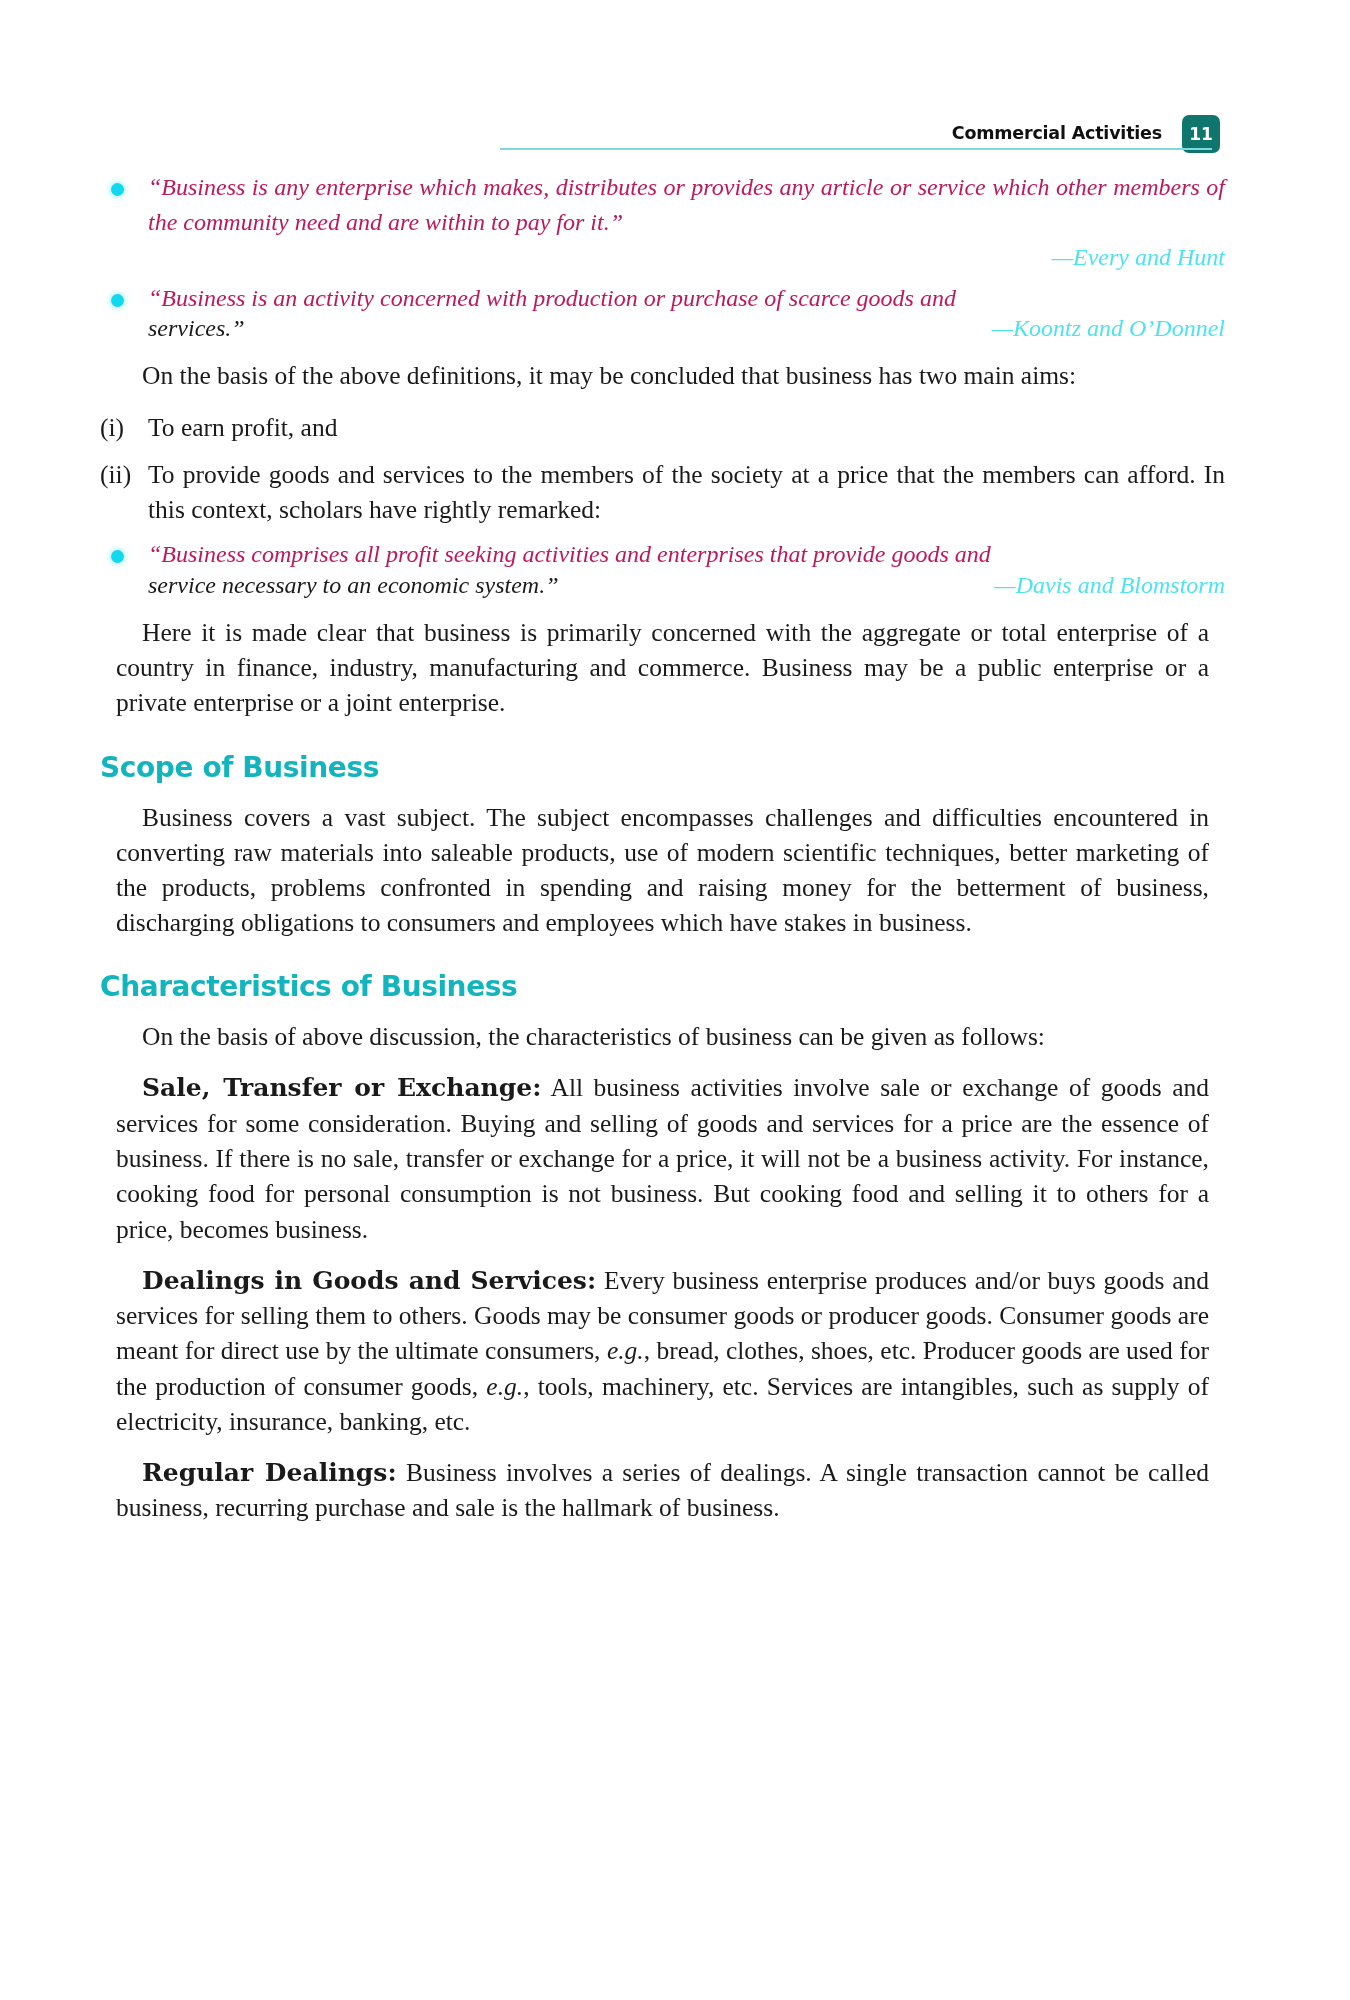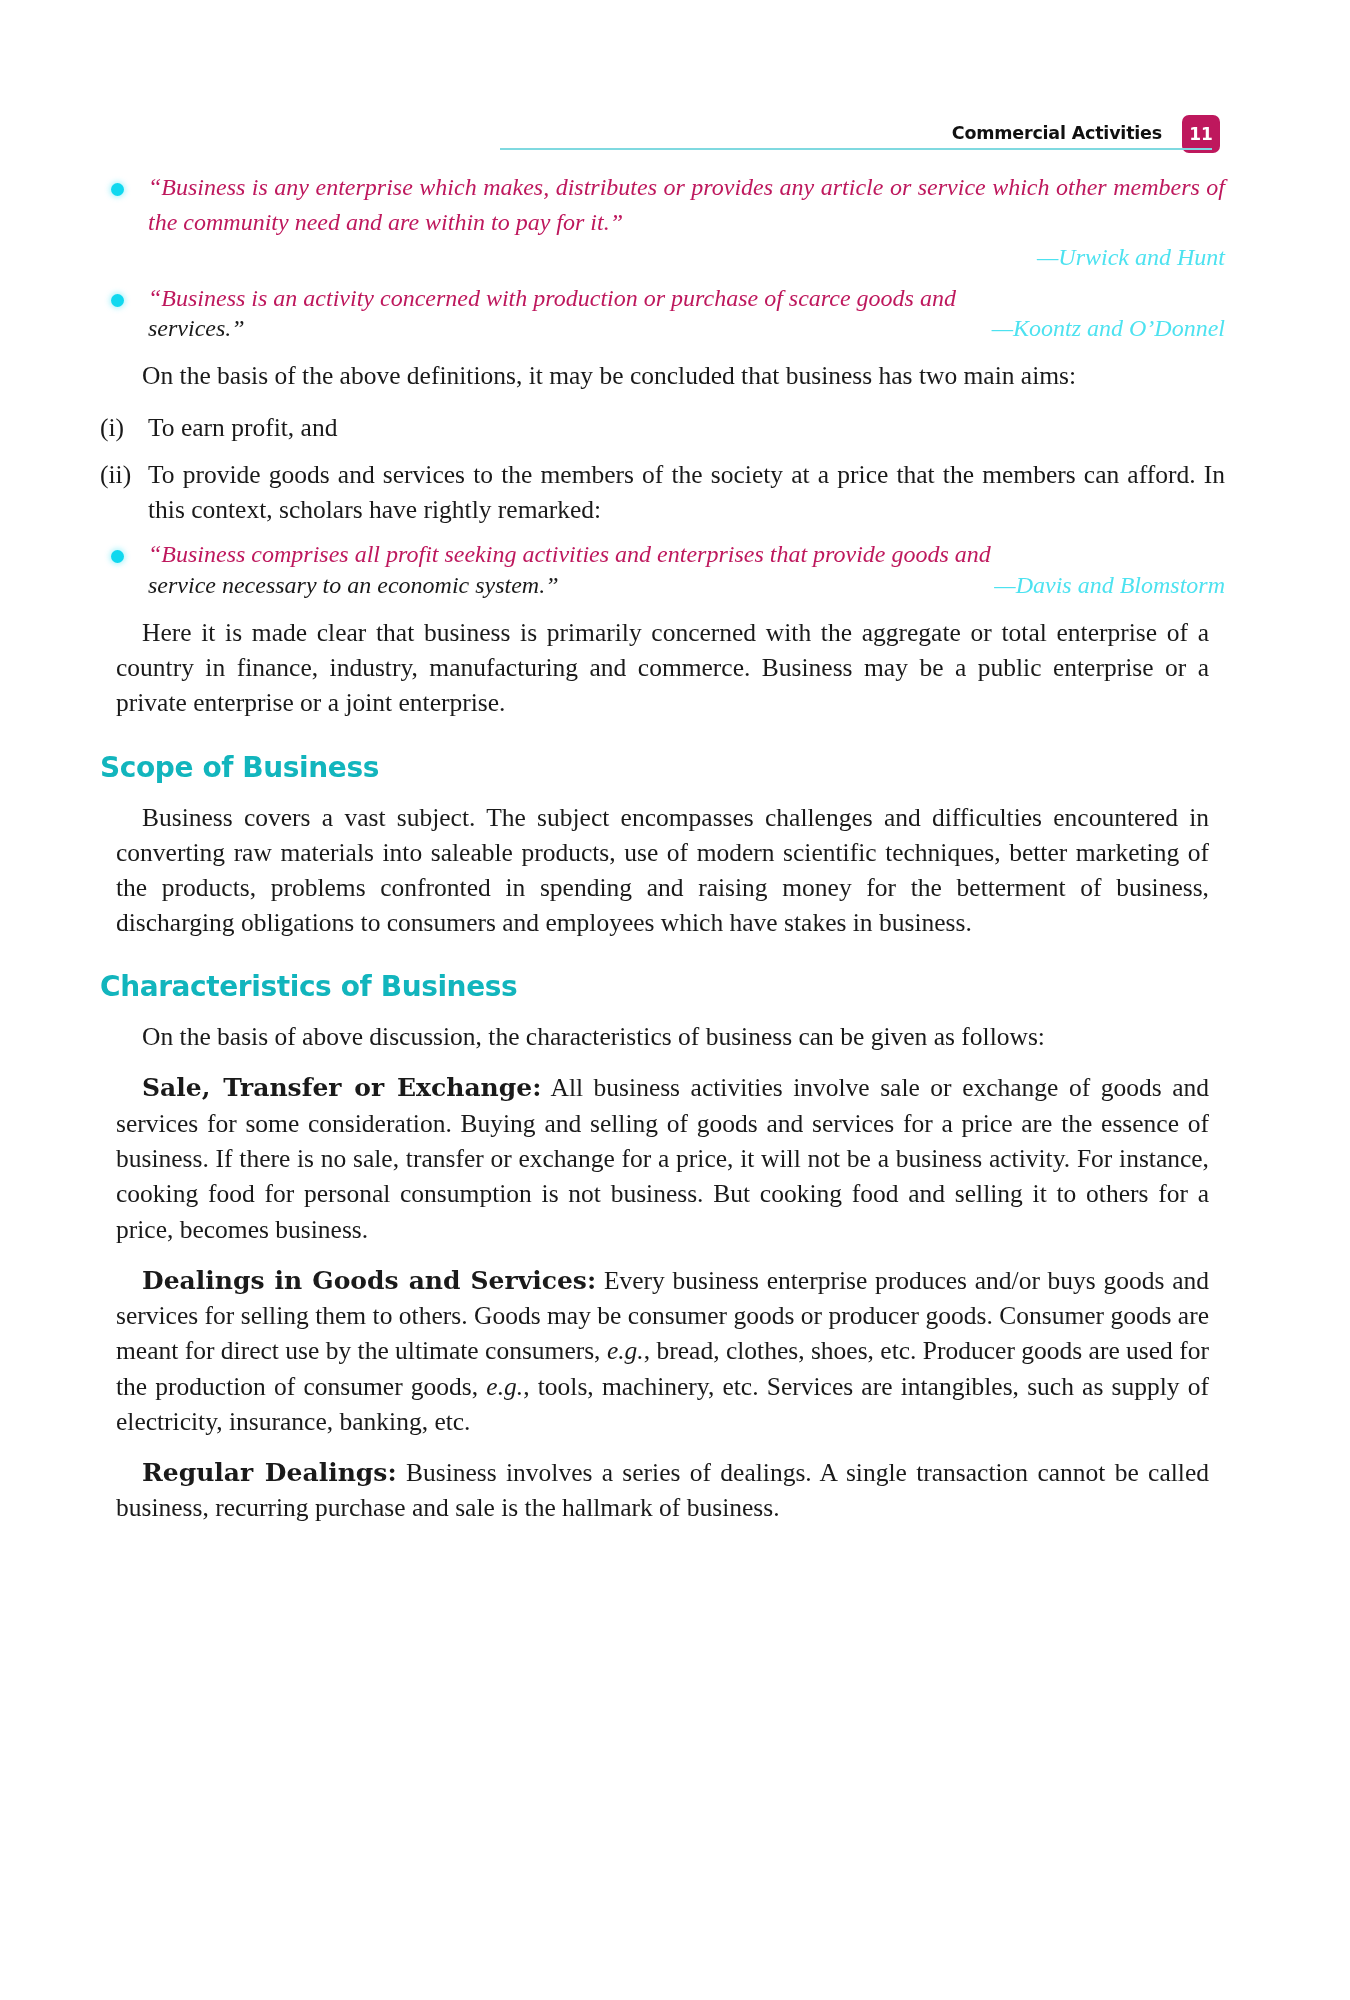--- a/index.html
+++ b/index.html
@@ -51,21 +51,21 @@
     color: #111111;
     white-space: nowrap;
   }
   .page-badge {
     position: absolute;
     right: 0px;
     bottom: -3px;
     width: 38px;
     height: 38px;
     border-radius: 7px;
-    background: #be185d;
+    background: #0f766e;
     color: #ffffff;
     font-family: "DejaVu Sans", sans-serif;
     font-weight: bold;
     font-size: 17px;
     display: flex;
     align-items: center;
     justify-content: center;
   }
 
   
@@ -187,21 +187,21 @@
     <div class="header-title">Commercial Activities</div>
     <div class="page-badge">11</div>
     <div class="header-rule"></div>
   </div>
 
   <div class="content">
 
     <div class="quote-item">
       <span class="bullet"></span>
       <div class="quote-text">“Business is any enterprise which makes, distributes or provides any article or service which other members of the community need and are within to pay for it.”</div>
-      <div class="attrib-right">—Urwick and Hunt</div>
+      <div class="attrib-right">—Every and Hunt</div>
     </div>
 
     <div class="quote-item">
       <span class="bullet"></span>
       <div class="quote-text stretch">“Business is an activity concerned with production or purchase of scarce goods and</div>
       <div class="quote-last-line">
         <span>services.”</span>
         <span class="attrib">—Koontz and O’Donnel</span>
       </div>
     </div>

